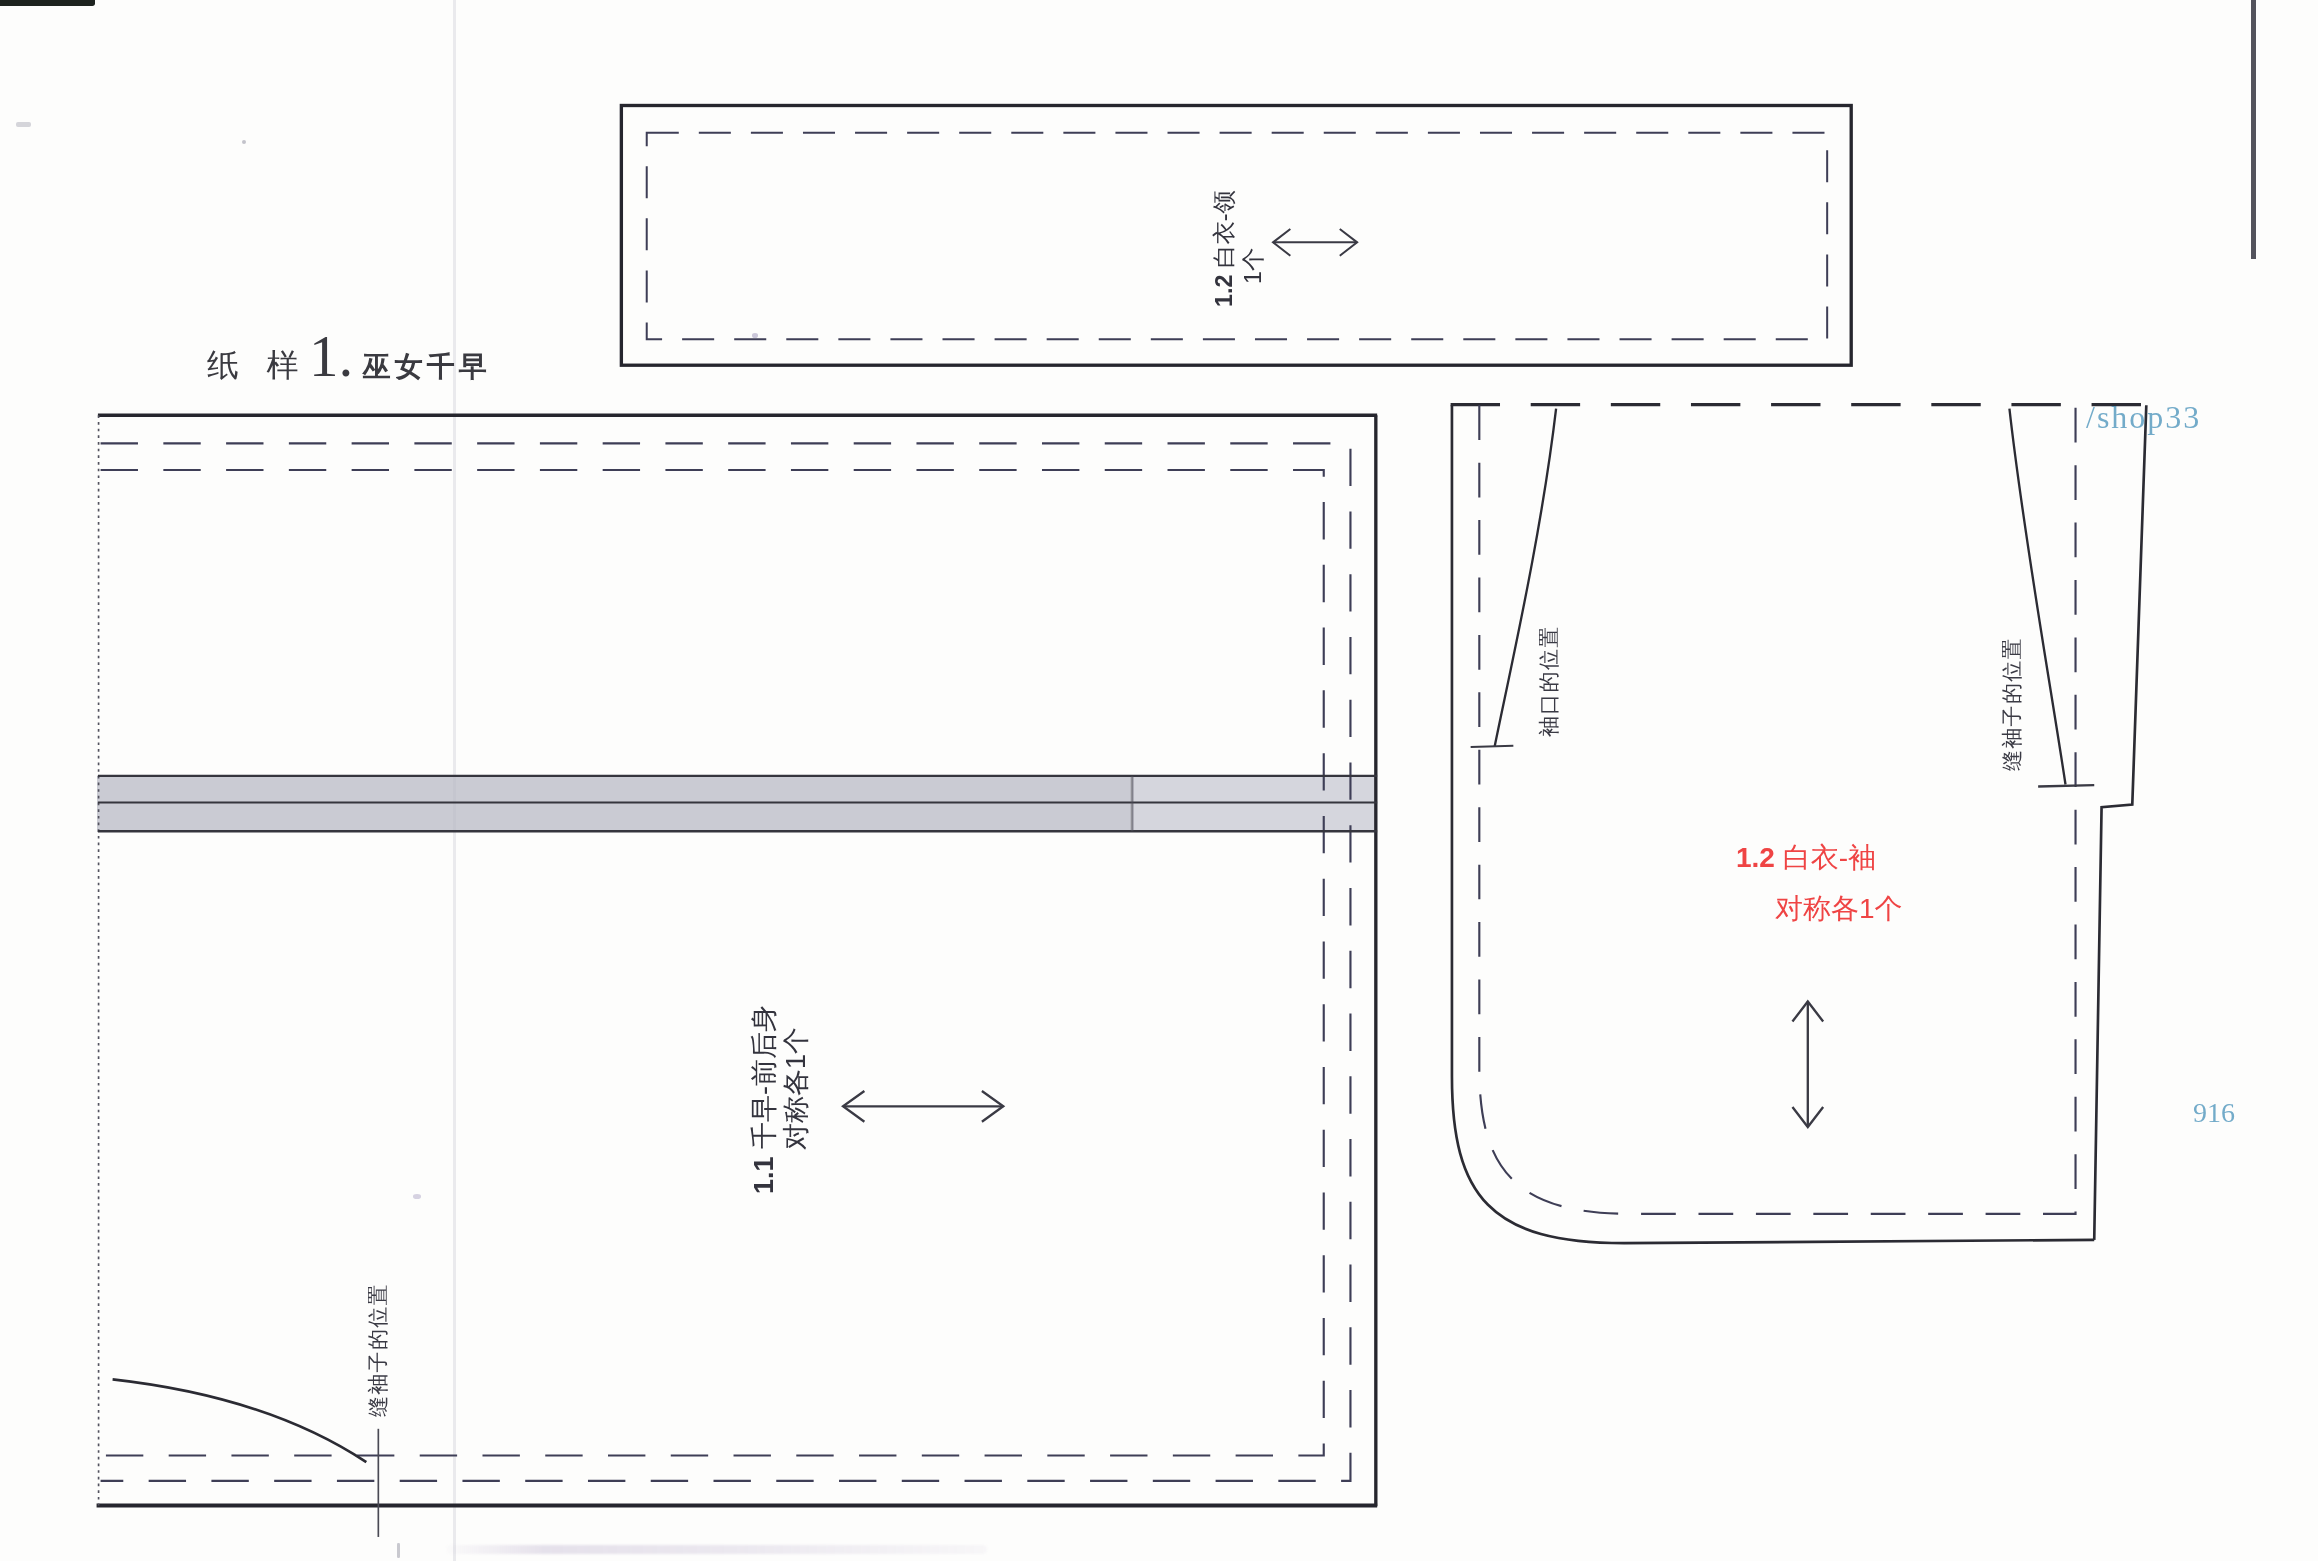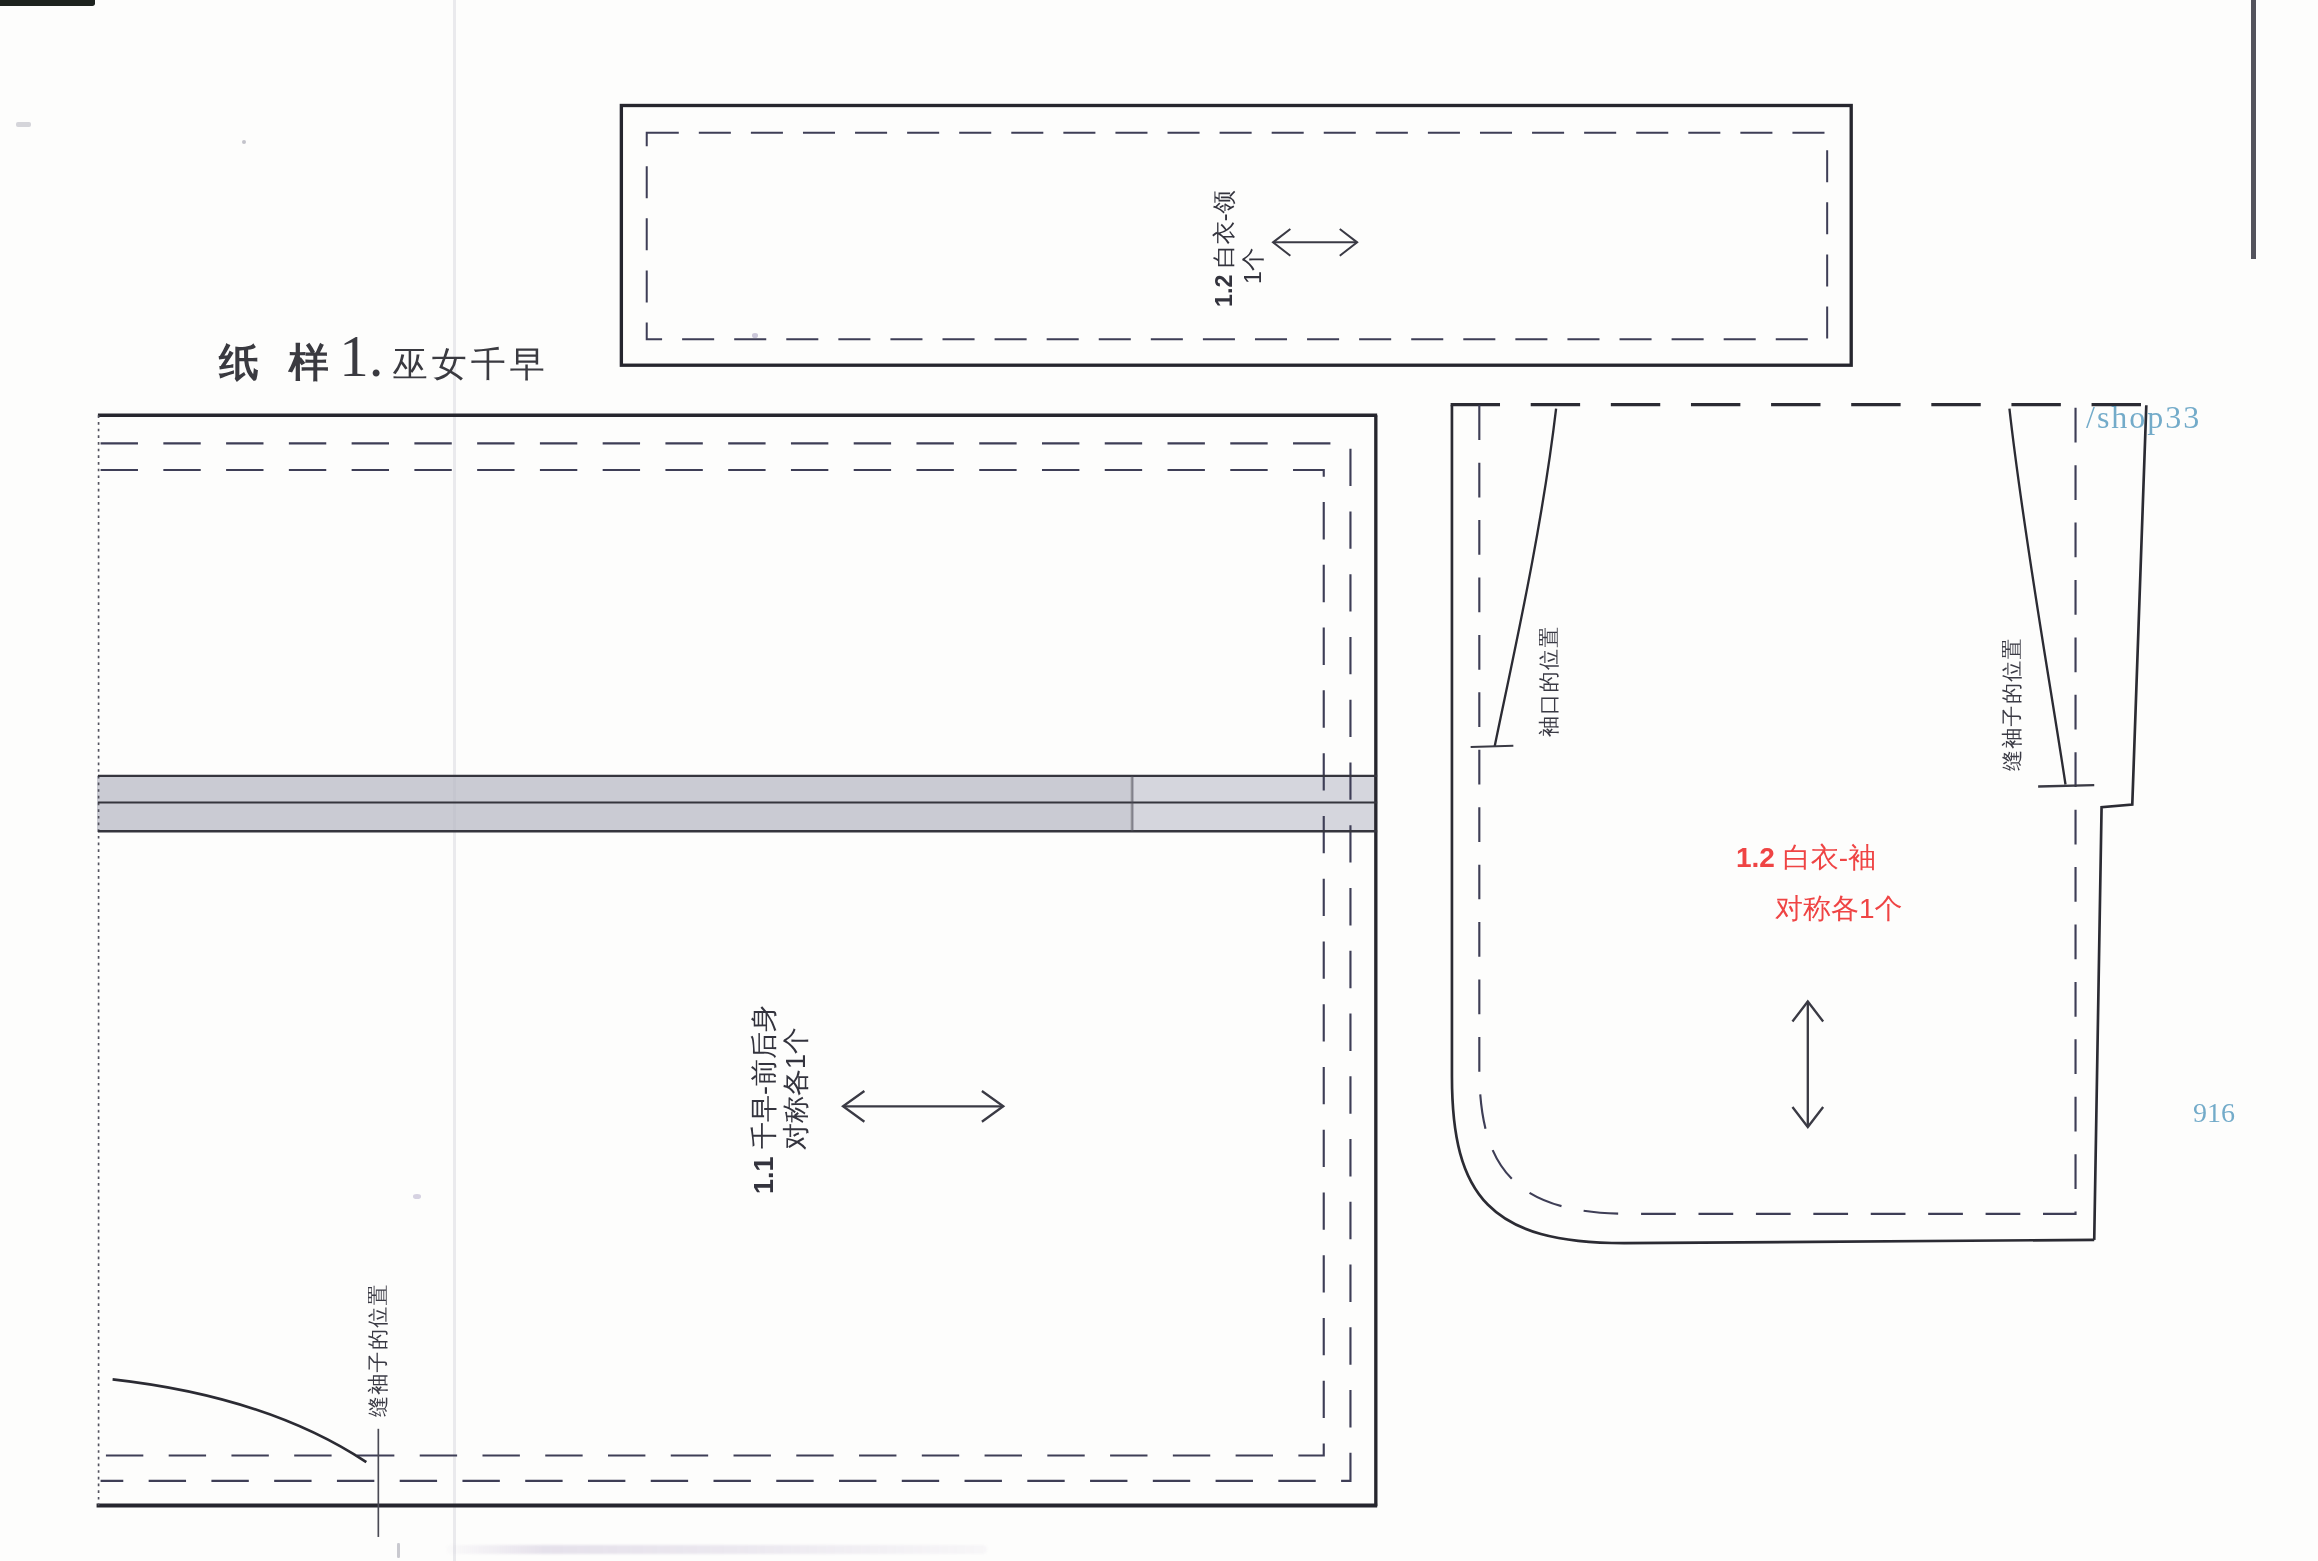--- a/index.html
+++ b/index.html
@@ -8,23 +8,23 @@
     background:#fdfdfc;
     font-family:"Liberation Sans","DejaVu Sans",sans-serif;
     color:#2e2e36;
   }
   .abs{position:absolute;}
   
   .page-title{
     left:207px;top:322px;display:flex;align-items:baseline;
     color:#3a3a40;white-space:nowrap;
   }
-  .page-title .t-prefix{font-size:40px;letter-spacing:9.3px;font-weight:700;margin-left:12px;}
+  .page-title .t-prefix{font-size:32px;letter-spacing:9.3px;font-weight:400;}
   .page-title .t-num{font-family:"Liberation Serif","DejaVu Serif",serif;font-size:59px;font-weight:500;margin:0 9.3px 0 1.3px;}
-  .page-title .t-name{font-size:35px;letter-spacing:4px;font-weight:400;}
+  .page-title .t-name{font-size:28px;letter-spacing:4px;font-weight:700;}
   .vlabel{
     transform:rotate(-90deg);transform-origin:left top;
     white-space:nowrap;color:#33333d;
   }
   .plabel-line{white-space:nowrap;}
   .plabel-num{font-weight:700;}
   .collar-label{left:1210px;top:307px;font-size:23.4px;line-height:29px;}
   .body-label{left:748px;top:1194px;font-size:27px;line-height:32px;}
   .sleeve-label{left:1736px;top:832px;font-size:28px;line-height:51px;color:#ef4444;}
   .sleeve-label .qty{margin-left:39px;font-weight:400;}

